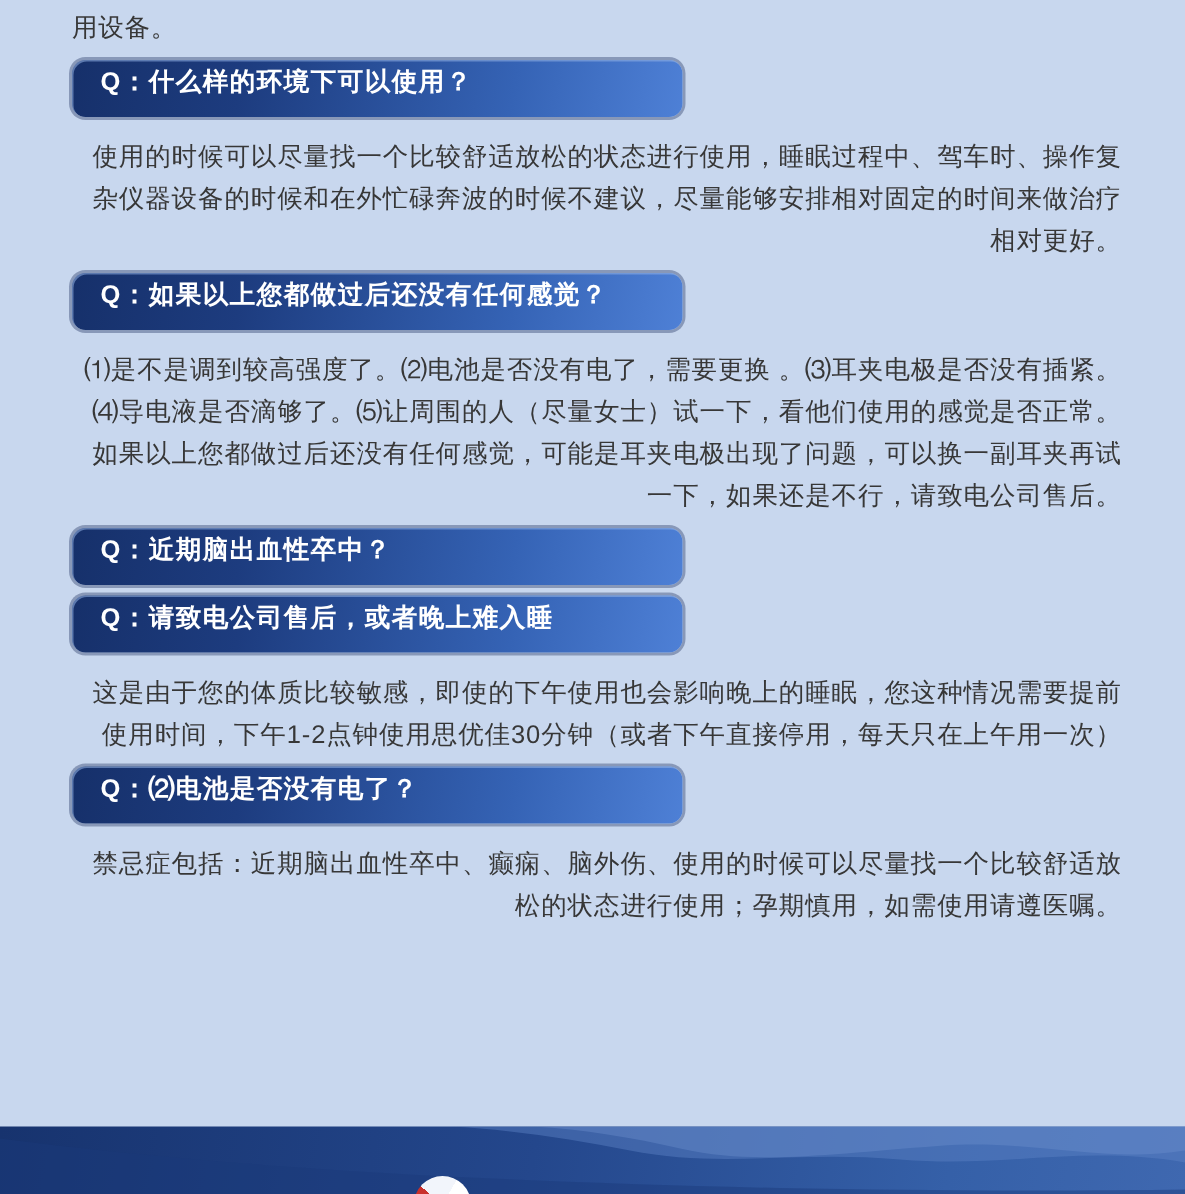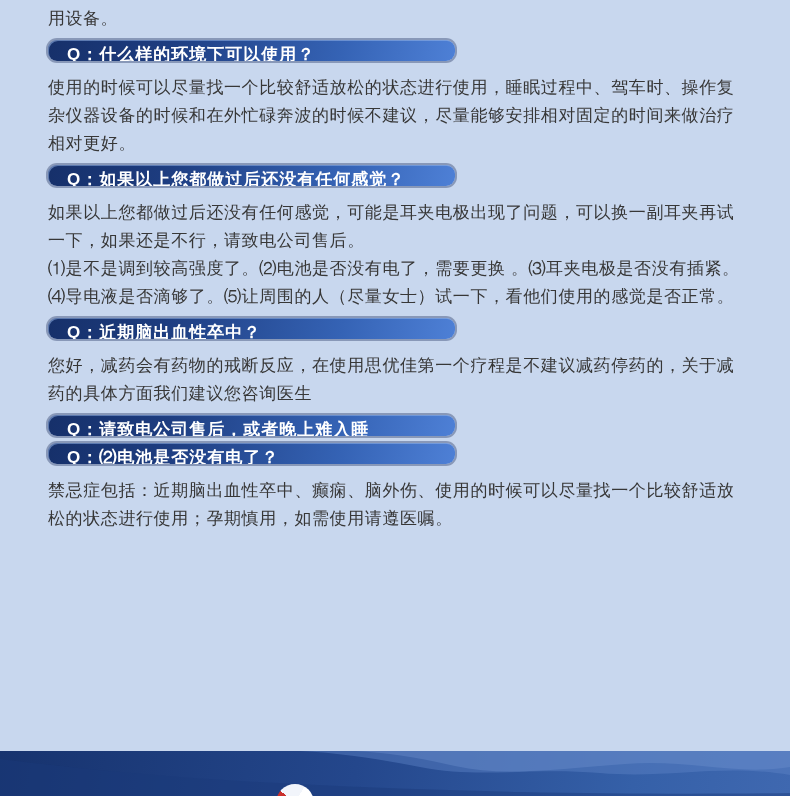--- a/index.html
+++ b/index.html
@@ -19,39 +19,40 @@
     color: #373737;
   }
   .intro-line {
     margin: 0;
     font-size: 17px;
     line-height: 28px;
     letter-spacing: 0.5px;
   }
   .banner {
     width: 388px;
-    height: 21px;
+    height: 38px;
     margin-top: 7px;
     border-radius: 9px;
     background: linear-gradient(100deg, #16306a 0%, #1d3c7f 28%, #3563b5 72%, #4e80d6 100%);
     box-shadow: 0 0 0 2px rgba(16, 35, 84, 0.35), inset 1px 1px 0 rgba(150, 180, 230, 0.55);
     color: #ffffff;
     font-size: 17px;
     font-weight: bold;
     line-height: 30px;
     padding-left: 19px;
     letter-spacing: 1px;
     white-space: nowrap;
     overflow: hidden;
   }
   .answer-block {
     margin: 13px 0 7px;
     font-size: 17px;
     line-height: 28px;
     letter-spacing: 0.6px;
+    text-align: right;
   }
   .answer-block p {
     margin: 0;
   }
   .footer {
     position: absolute;
     left: 0;
     bottom: 0;
     width: 790px;
     height: 45px;
@@ -92,33 +93,33 @@
     <span>Q：</span><span>什么样的环境下可以使用？</span>
   </div>
   <div class="answer-block">
     <p>使用的时候可以尽量找一个比较舒适放松的状态进行使用，睡眠过程中、驾车时、操作复杂仪器设备的时候和在外忙碌奔波的时候不建议，尽量能够安排相对固定的时间来做治疗相对更好。</p>
   </div>
 
   <div class="banner">
     <span>Q：</span><span>如果以上您都做过后还没有任何感觉？</span>
   </div>
   <div class="answer-block">
+    <p>⑴是不是调到较高强度了。⑵电池是否没有电了，需要更换 。⑶耳夹电极是否没有插紧。⑷导电液是否滴够了。⑸让周围的人（尽量女士）试一下，看他们使用的感觉是否正常。</p>
     <p>如果以上您都做过后还没有任何感觉，可能是耳夹电极出现了问题，可以换一副耳夹再试一下，如果还是不行，请致电公司售后。</p>
-    <p>⑴是不是调到较高强度了。⑵电池是否没有电了，需要更换 。⑶耳夹电极是否没有插紧。⑷导电液是否滴够了。⑸让周围的人（尽量女士）试一下，看他们使用的感觉是否正常。</p>
   </div>
 
   <div class="banner">
     <span>Q：</span><span>近期脑出血性卒中？</span>
   </div>
-  <div class="answer-block">
-    <p>您好，减药会有药物的戒断反应，在使用思优佳第一个疗程是不建议减药停药的，关于减药的具体方面我们建议您咨询医生</p>
-  </div>
 
   <div class="banner">
     <span>Q：</span><span>请致电公司售后，或者晚上难入睡</span>
+  </div>
+  <div class="answer-block">
+    <p>这是由于您的体质比较敏感，即使的下午使用也会影响晚上的睡眠，您这种情况需要提前使用时间，下午1-2点钟使用思优佳30分钟（或者下午直接停用，每天只在上午用一次）</p>
   </div>
 
   <div class="banner">
     <span>Q：</span><span>⑵电池是否没有电了？</span>
   </div>
   <div class="answer-block">
     <p>禁忌症包括：近期脑出血性卒中、癫痫、脑外伤、使用的时候可以尽量找一个比较舒适放松的状态进行使用；孕期慎用，如需使用请遵医嘱。</p>
   </div>
 
 </div>

